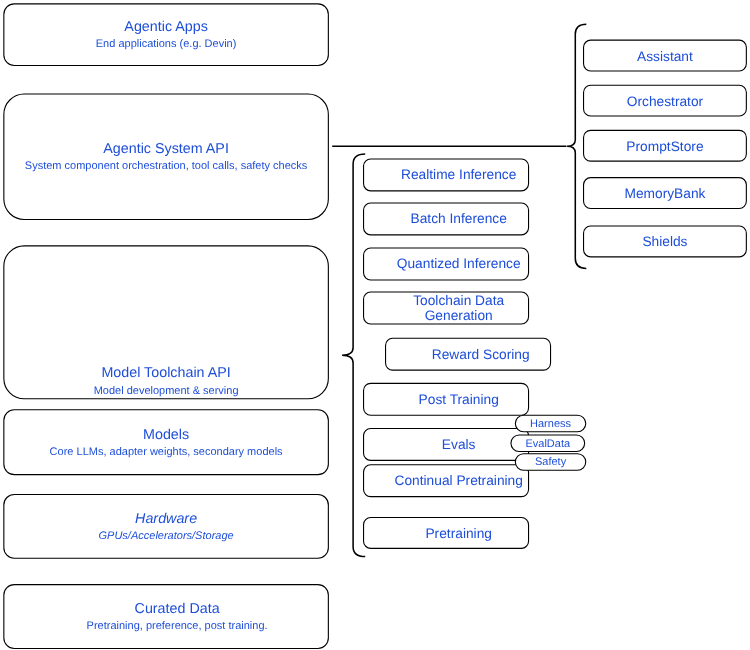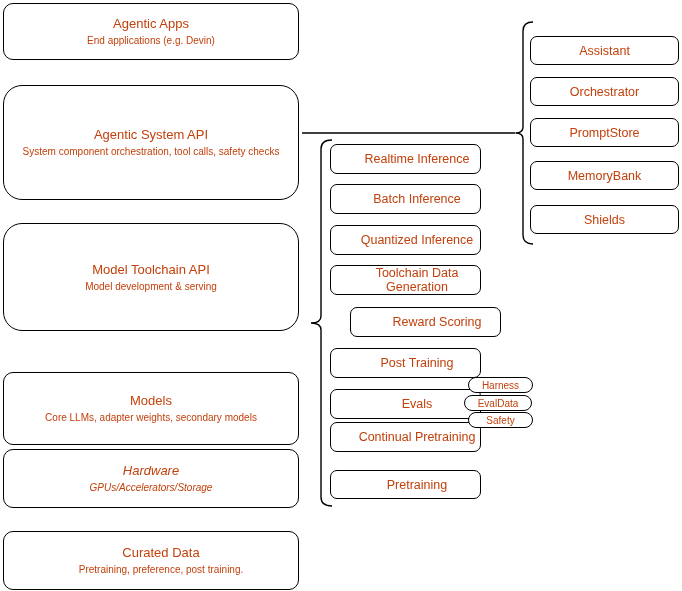--- a/index.html
+++ b/index.html
@@ -2,21 +2,21 @@
 <html><head>
 <meta charset="utf-8">
 <style>
   html, body { margin: 0; padding: 0; background: #ffffff; }
   .canvas {
     position: relative;
     width: 682px;
     height: 591px;
     background: #ffffff;
     font-family: "Liberation Sans", sans-serif;
-    color: #c2410c;
+    color: #1d4ed8;
     overflow: hidden;
   }
   .connectors {
     position: absolute;
     left: 0; top: 0;
     width: 682px; height: 591px;
     pointer-events: none;
   }
   .box {
     position: absolute;
@@ -77,26 +77,26 @@
   <div class="box stackbox" style="top:3px; height:57px; border-radius:10px;">
     <div class="title">Agentic Apps</div>
     <div class="sub">End applications (e.g. Devin)</div>
   </div>
 
   <div class="box stackbox" style="top:85px; height:115px; border-radius:19px;">
     <div class="title">Agentic System API</div>
     <div class="sub">System component orchestration, tool calls, safety checks</div>
   </div>
 
-  <div class="box stackbox" style="top:223px; height:108px; border-radius:19px;">
+  <div class="box stackbox" style="top:223px; height:140px; border-radius:19px;justify-content:flex-end;">
     <div class="title">Model Toolchain API</div>
     <div class="sub">Model development &amp; serving</div>
   </div>
 
-  <div class="box stackbox" style="top:372px; height:73px; border-radius:10px;">
+  <div class="box stackbox" style="top:372px; height:60px; border-radius:10px;">
     <div class="title">Models</div>
     <div class="sub">Core LLMs, adapter weights, secondary models</div>
   </div>
 
   <div class="box stackbox" style="top:449px; height:59px; border-radius:10px;font-style:italic;">
     <div class="title">Hardware</div>
     <div class="sub">GPUs/Accelerators/Storage</div>
   </div>
 
   <div class="box stackbox" style="top:531px; height:59px; border-radius:10px;padding-left:20px;">

